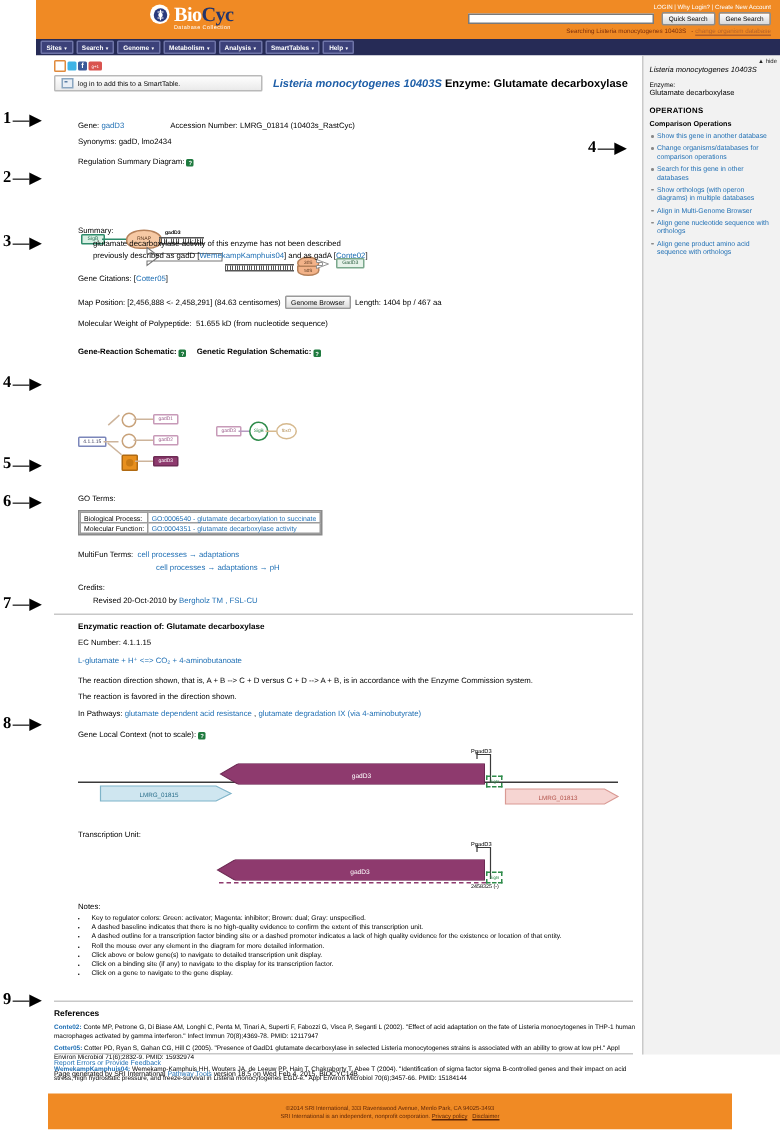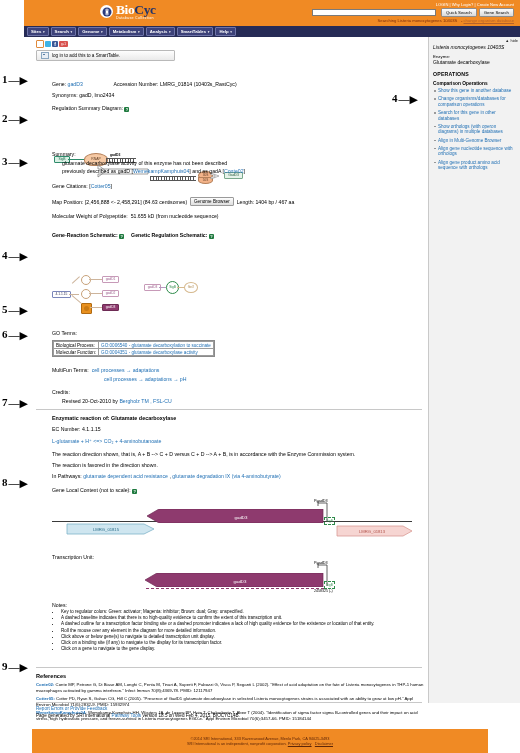--- a/index.html
+++ b/index.html
@@ -11,21 +11,21 @@
     color:#000;
     position:relative;
   }
   a,.lk{color:#1f6fb4;text-decoration:none;}
 
   
   #header{
     position:absolute;left:24px;top:0;width:496px;height:26px;
     background:#f08a24;
   }
-  #logo-area{position:absolute;left:76px;top:3px;display:flex;align-items:center;}
+  #logo-area{position:absolute;left:76px;top:3px;display:flex;}
   .logo-circle{
     width:13px;height:13px;border-radius:50%;background:#fff;
     display:flex;align-items:center;justify-content:center;margin-right:3px;
   }
   .logo-circle svg{display:block;}
   .logo-text{font-size:13.5px;font-weight:bold;color:#fff;letter-spacing:-.4px;
     font-family:"Liberation Serif","DejaVu Serif",serif;line-height:13px;}
   .logo-text .cyc{color:#23356b;}
   .logo-sub{font-size:3.6px;color:#fff;margin-top:0px;letter-spacing:.3px;}
 
@@ -204,20 +204,23 @@
     <span class="sq tw"></span>
     <span class="sq fb">f</span>
     <span class="sq gp">g+1</span>
   </div>
 
   <div id="smarttable-btn">
     <span id="st-icon"></span>
     <span>log in to add this to a SmartTable.</span>
   </div>
 
+  <div id="page-title">
+    <span class="org">Listeria monocytogenes 10403S</span><span class="rest"> Enzyme: Glutamate decarboxylase</span>
+  </div>
 
   <div class="row" style="left:28px;top:44px;">
     <span class="lbl">Gene:</span>
     <span class="lk">gadD3</span>
     <span style="display:inline-block;width:28px;"></span>
     <span class="lbl">Accession Number:</span>
     <span class="lbl">LMRG_01814 (10403s_RastCyc)</span>
   </div>
 
   <div class="row" style="left:28px;top:55px;">

